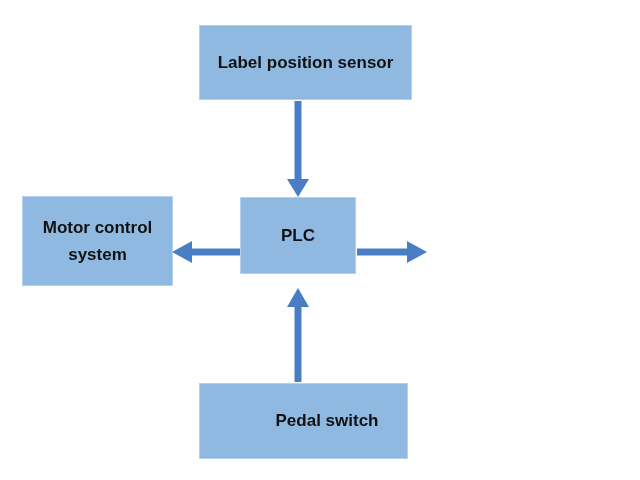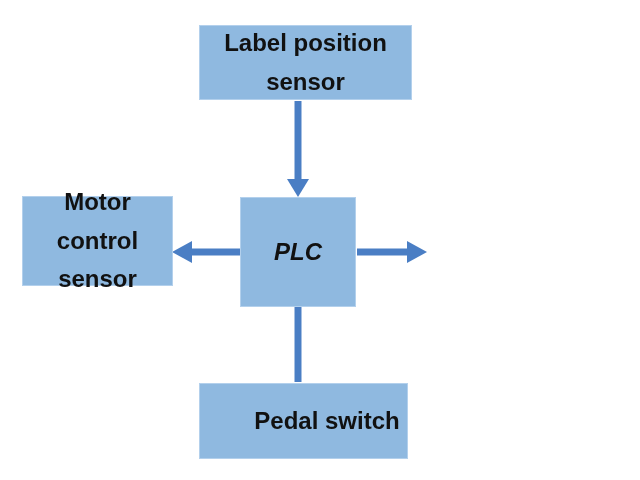--- a/index.html
+++ b/index.html
@@ -28,26 +28,26 @@
     position: absolute;
     background: var(--box-fill);
     border: 1px solid var(--box-border);
     box-sizing: border-box;
     display: flex;
     align-items: center;
     justify-content: center;
     text-align: center;
     color: var(--text-color);
     font-weight: 700;
-    font-size: 24px;
+    font-size: 17px;
     line-height: 1.6;
   }
   .node-sensor   { left: 199px; top: 25px;  width: 213px; height: 75px; }
   .node-motor    { left: 22px;  top: 196px; width: 151px; height: 90px; }
-  .node-plc      { left: 240px; top: 197px; width: 116px; height: 110px; font-style: italic; }
+  .node-plc      { left: 240px; top: 197px; width: 116px; height: 77px; }
   .node-cylinder { left: 427px; top: 194px; width: 196px; height: 95px; }
   .node-pedal    { left: 199px; top: 383px; width: 209px; height: 76px; padding-left: 47px; }
   .node-label { padding: 0 6px; }
   .arrow-layer {
     position: absolute;
     left: 0; top: 0;
     width: 640px;
     height: 480px;
     pointer-events: none;
   }
@@ -80,21 +80,21 @@
       <line x1="298" y1="382" x2="298" y2="306"></line>
       <polygon points="287,307 309,307 298,288"></polygon>
     </g>
   </svg>
 
   <div class="node node-sensor">
     <span class="node-label">Label position sensor</span>
   </div>
 
   <div class="node node-motor">
-    <span class="node-label">Motor control sensor</span>
+    <span class="node-label">Motor control system</span>
   </div>
 
   <div class="node node-plc">
     <span class="node-label">PLC</span>
   </div>
 
 
   <div class="node node-pedal">
     <span class="node-label">Pedal switch</span>
   </div>

